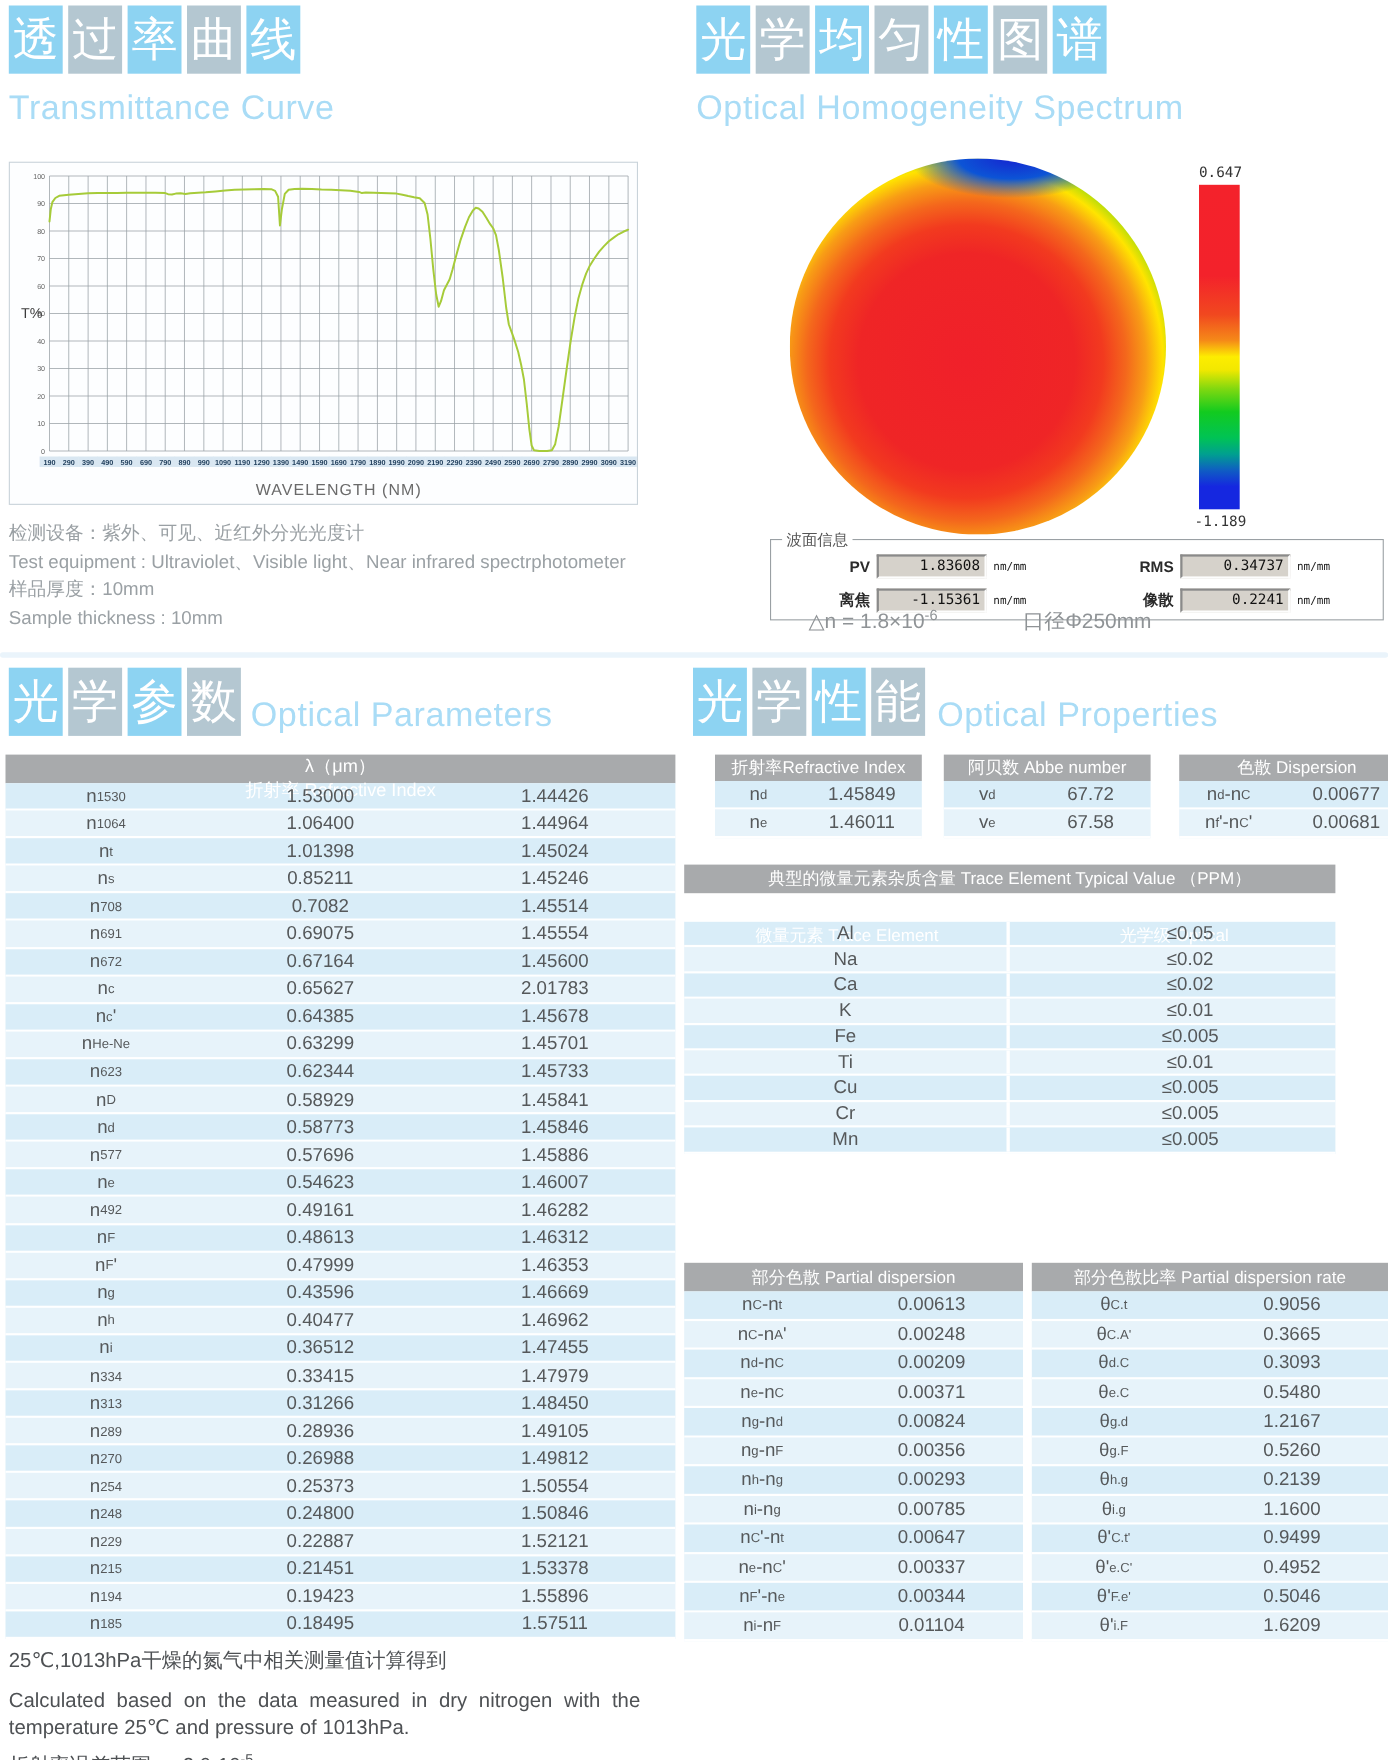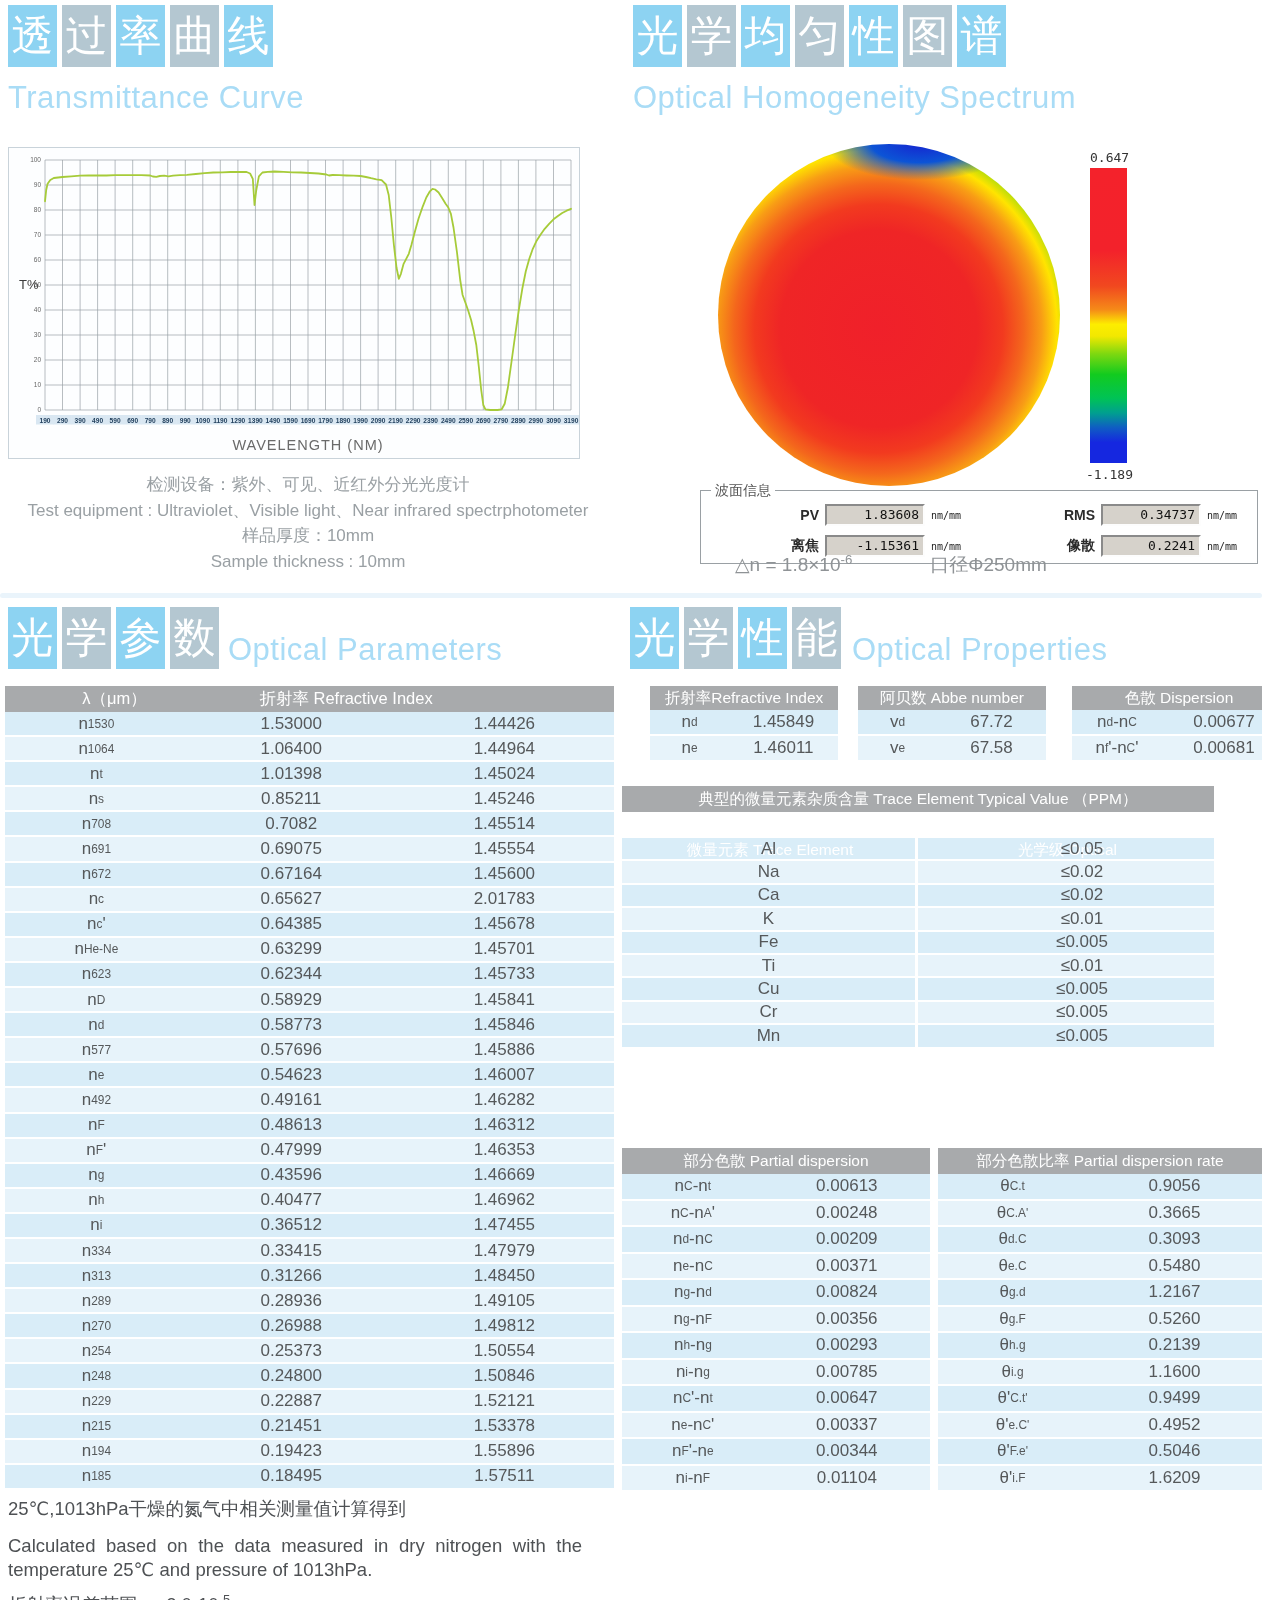--- a/index.html
+++ b/index.html
@@ -13,38 +13,38 @@
   .cnbox.blue{background:#8dd3f2;}
   .cnbox.gray{background:#b4c7d1;}
   .en-title{position:absolute;color:#a9dcf6;font-size:31px;letter-spacing:.5px;white-space:nowrap;}
 
   
   .chart-panel{position:absolute;left:8px;top:147px;width:572px;height:312px;
                background:#fdfeff;border:1px solid #c9d3da;box-sizing:border-box;}
 
   
   .equip-notes{position:absolute;left:8px;top:472px;width:600px;font-size:17px;
-               color:#9aa0a4;line-height:25.5px;text-align:center;}
+               color:#9aa0a4;line-height:25.5px;}
 
   
   .disk{position:absolute;left:718px;top:144px;width:342px;height:342px;border-radius:50%;
     background:
       radial-gradient(ellipse 44% 17% at 59% 0%, #1526d0 0%, #0c54d6 32%, rgba(30,190,70,0) 62%),
       radial-gradient(circle at 47% 54%,
         #f0202a 0%, #ef2526 38%, #f23a1f 48%, #f4671c 56%, #f89d15 63%,
         #ffe400 69%, #b8dc0a 73%, #38d01b 79%, #05c81e 86%, #00c621 100%);}
   .cbar{position:absolute;left:1090px;top:168px;width:37px;height:295px;
     background:linear-gradient(to bottom,
       #f4222b 0%, #f3222b 28%, #f1481f 40%, #f58a18 48%, #fded00 53%, #f2e800 57%,
       #7ed810 63%, #12cb1f 70%, #00c355 78%, #00a08f 83%, #0f5dc3 88%, #1527e0 93%, #1527e0 100%);}
   .cbar-label{position:absolute;font-family:"DejaVu Sans Mono",monospace;font-size:13px;color:#333;}
 
   
   .wavebox{position:absolute;left:700px;top:490px;width:558px;height:74px;
-           border:1px solid #9aa0a4;box-sizing:border-box;padding-left:28px;}
+           border:1px solid #9aa0a4;box-sizing:border-box;}
   .wavebox-legend{position:absolute;top:-9px;left:10px;background:#fff;padding:0 4px;
                   font-size:14px;color:#555;}
   .wave-grid{display:grid;grid-template-columns:62px 100px 92px 66px 100px 70px;
              column-gap:6px;row-gap:9px;padding:13px 0 0 28px;align-items:center;}
   .wave-label{font-size:14px;font-weight:bold;color:#2b2b2b;text-align:right;}
   .wave-value{background:#d6d2cb;border:2px solid;border-color:#8a8a8a #fdfdfd #fdfdfd #8a8a8a;
               font-family:"DejaVu Sans Mono",monospace;font-size:13px;color:#111;
               text-align:right;padding:1px 4px;height:16px;line-height:16px;}
   .wave-unit{font-family:"DejaVu Sans Mono",monospace;font-size:10px;color:#222;}
   .delta-line{position:absolute;left:735px;top:552px;display:flex;gap:78px;
@@ -57,21 +57,21 @@
          font-size:16.5px;}
   .tr{display:flex;align-items:center;border-bottom:2px solid #fff;box-sizing:border-box;}
   .tr.odd{background:#d9edf8;}
   .tr.even{background:#e7f3fa;}
   .td{display:block;text-align:center;color:#55585a;font-size:17px;
       align-self:stretch;display:flex;align-items:center;justify-content:center;}
   sub{font-size:.7em;} sup{font-size:.7em;}
 
   
   .param-table{position:absolute;left:5px;top:686px;width:609px;}
-  .param-table .ghead{height:26px;justify-content:flex-start;}
+  .param-table .ghead{height:26px;justify-content:flex-start;flex-direction:column;}
   .param-table .ghead .h1{width:36%;text-align:center;}
   .param-table .ghead .h2{width:40%;text-align:center;}
   .param-table .tr{height:25.1px;}
   .param-table .c0{width:30%;} .param-table .c1{width:34%;} .param-table .c2{width:36%;}
 
   
   .small-tables{position:absolute;left:622px;top:686px;display:flex;padding-left:28px;}
   .stable .ghead{height:24px;font-size:15.5px;}
   .stable .tr{height:26px;}
   .stable .c0{width:42%;} .stable .c1{width:58%;}

